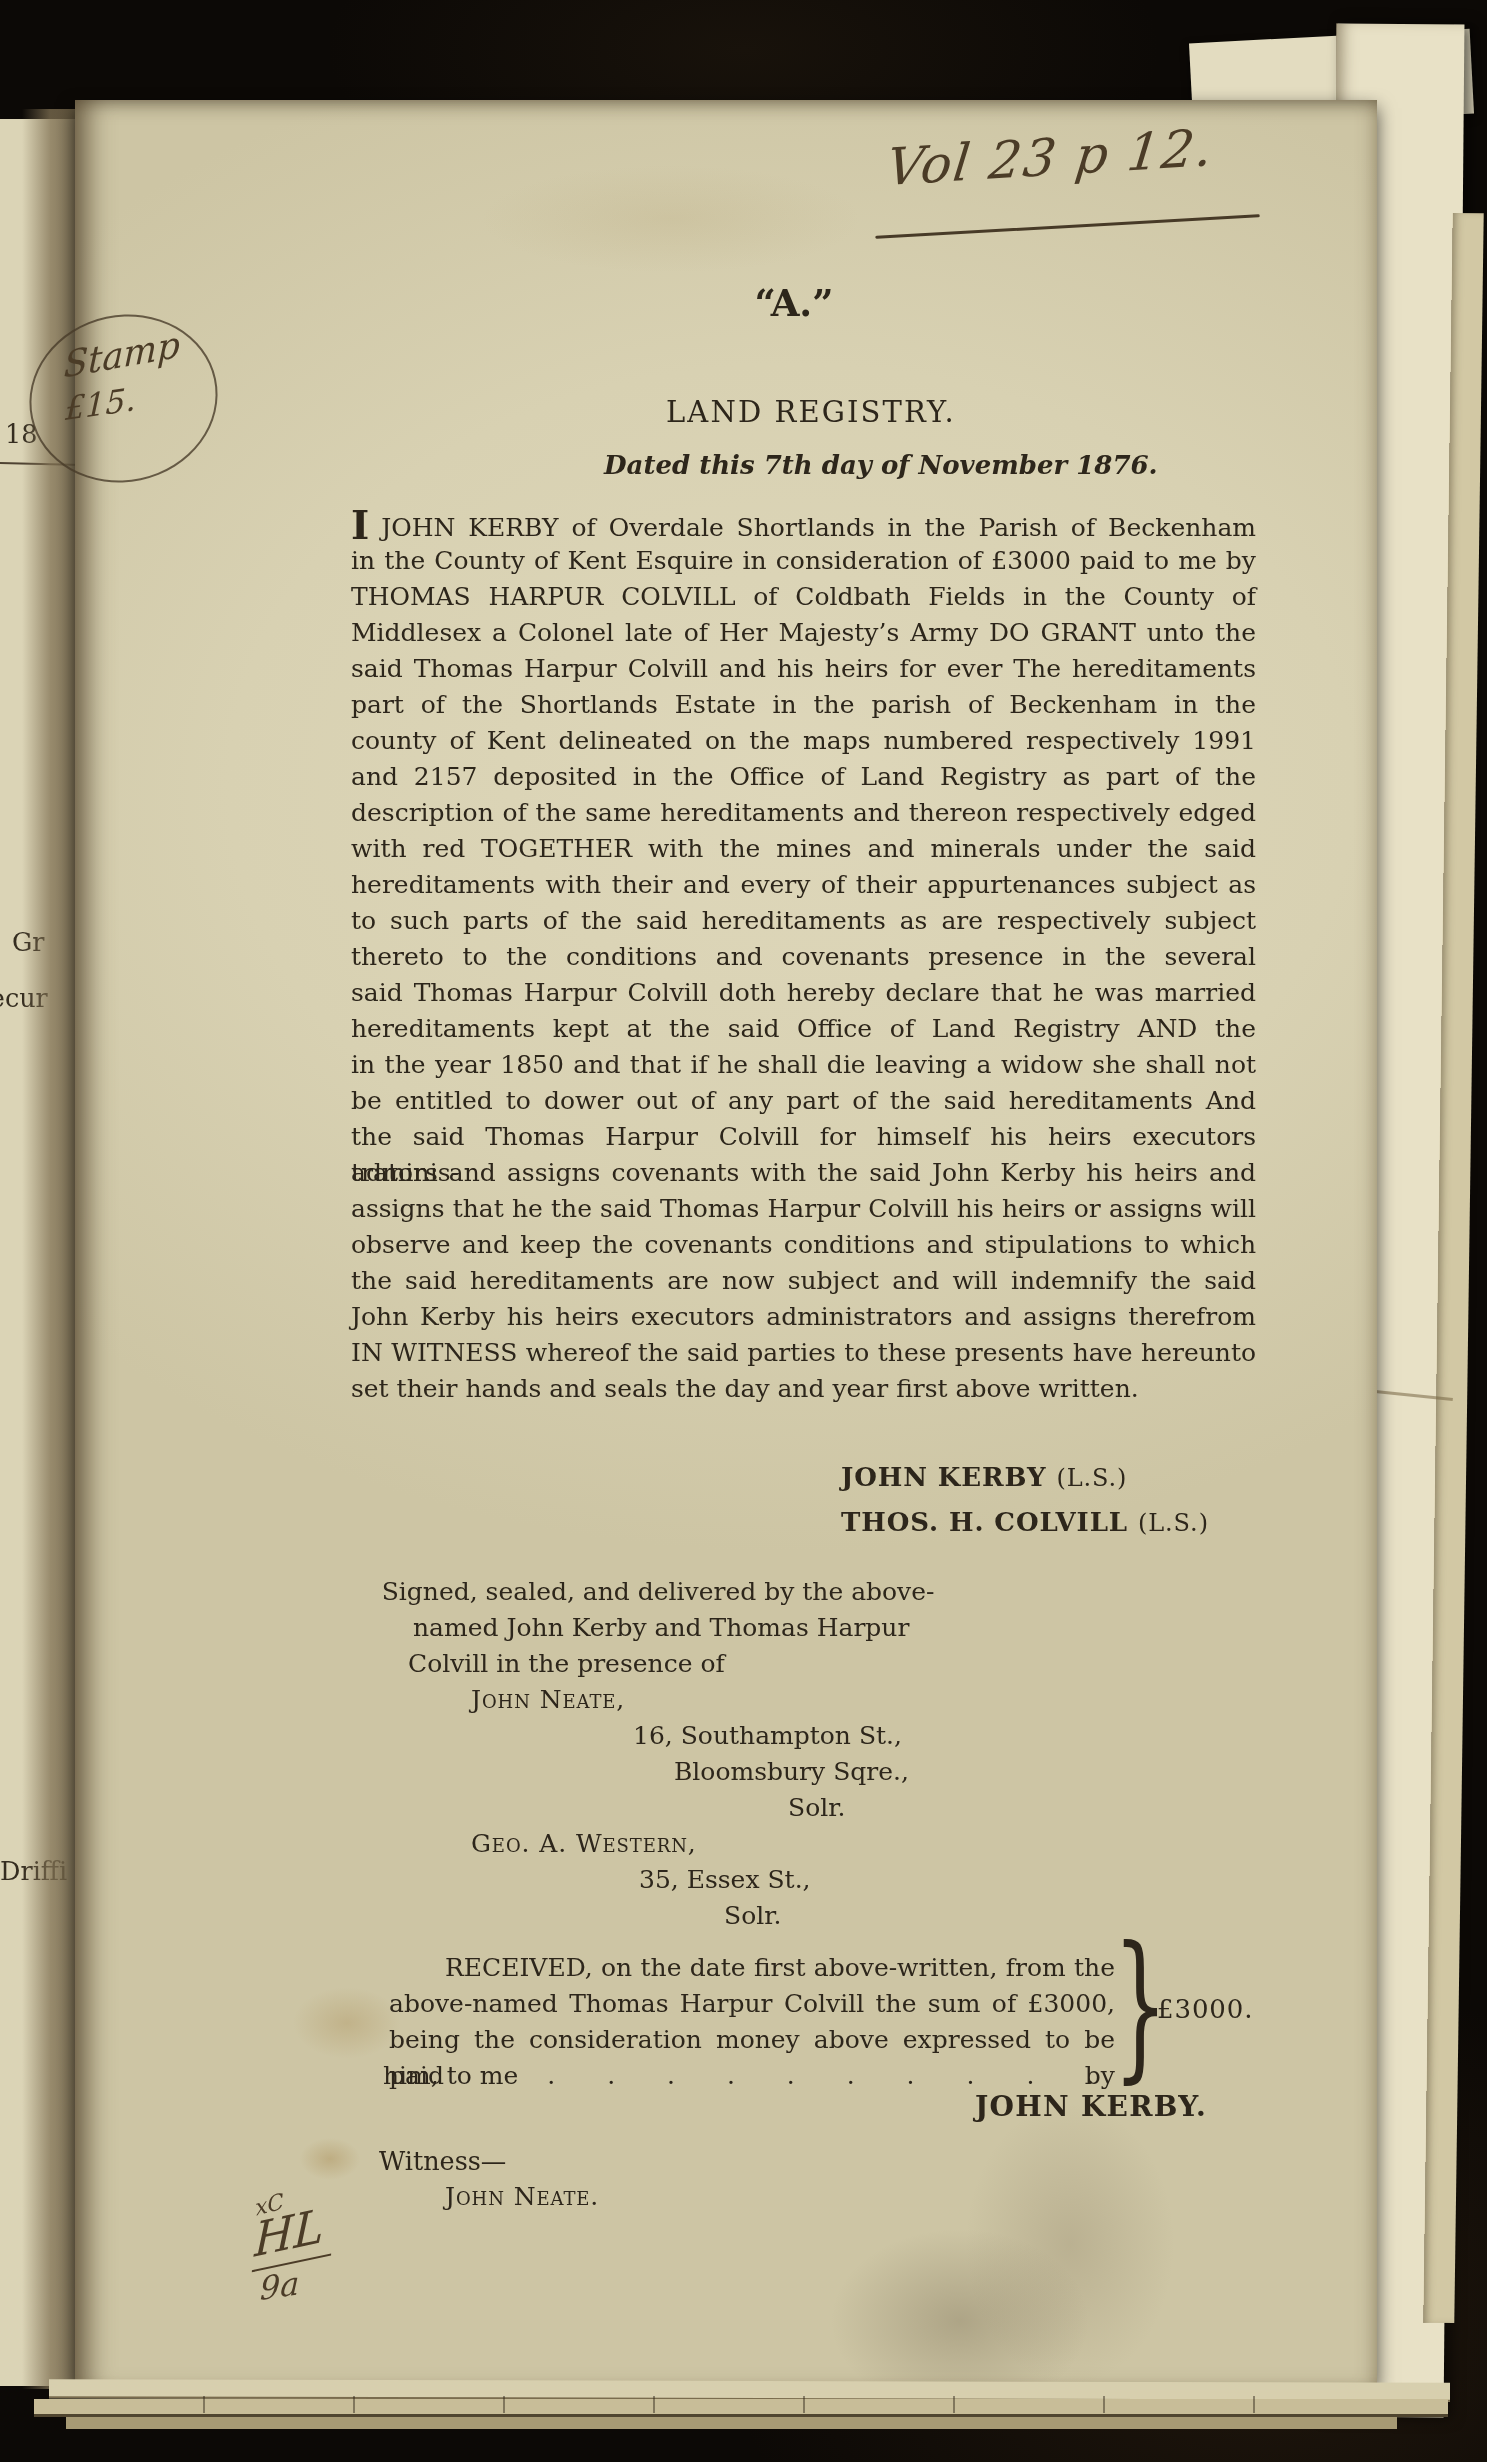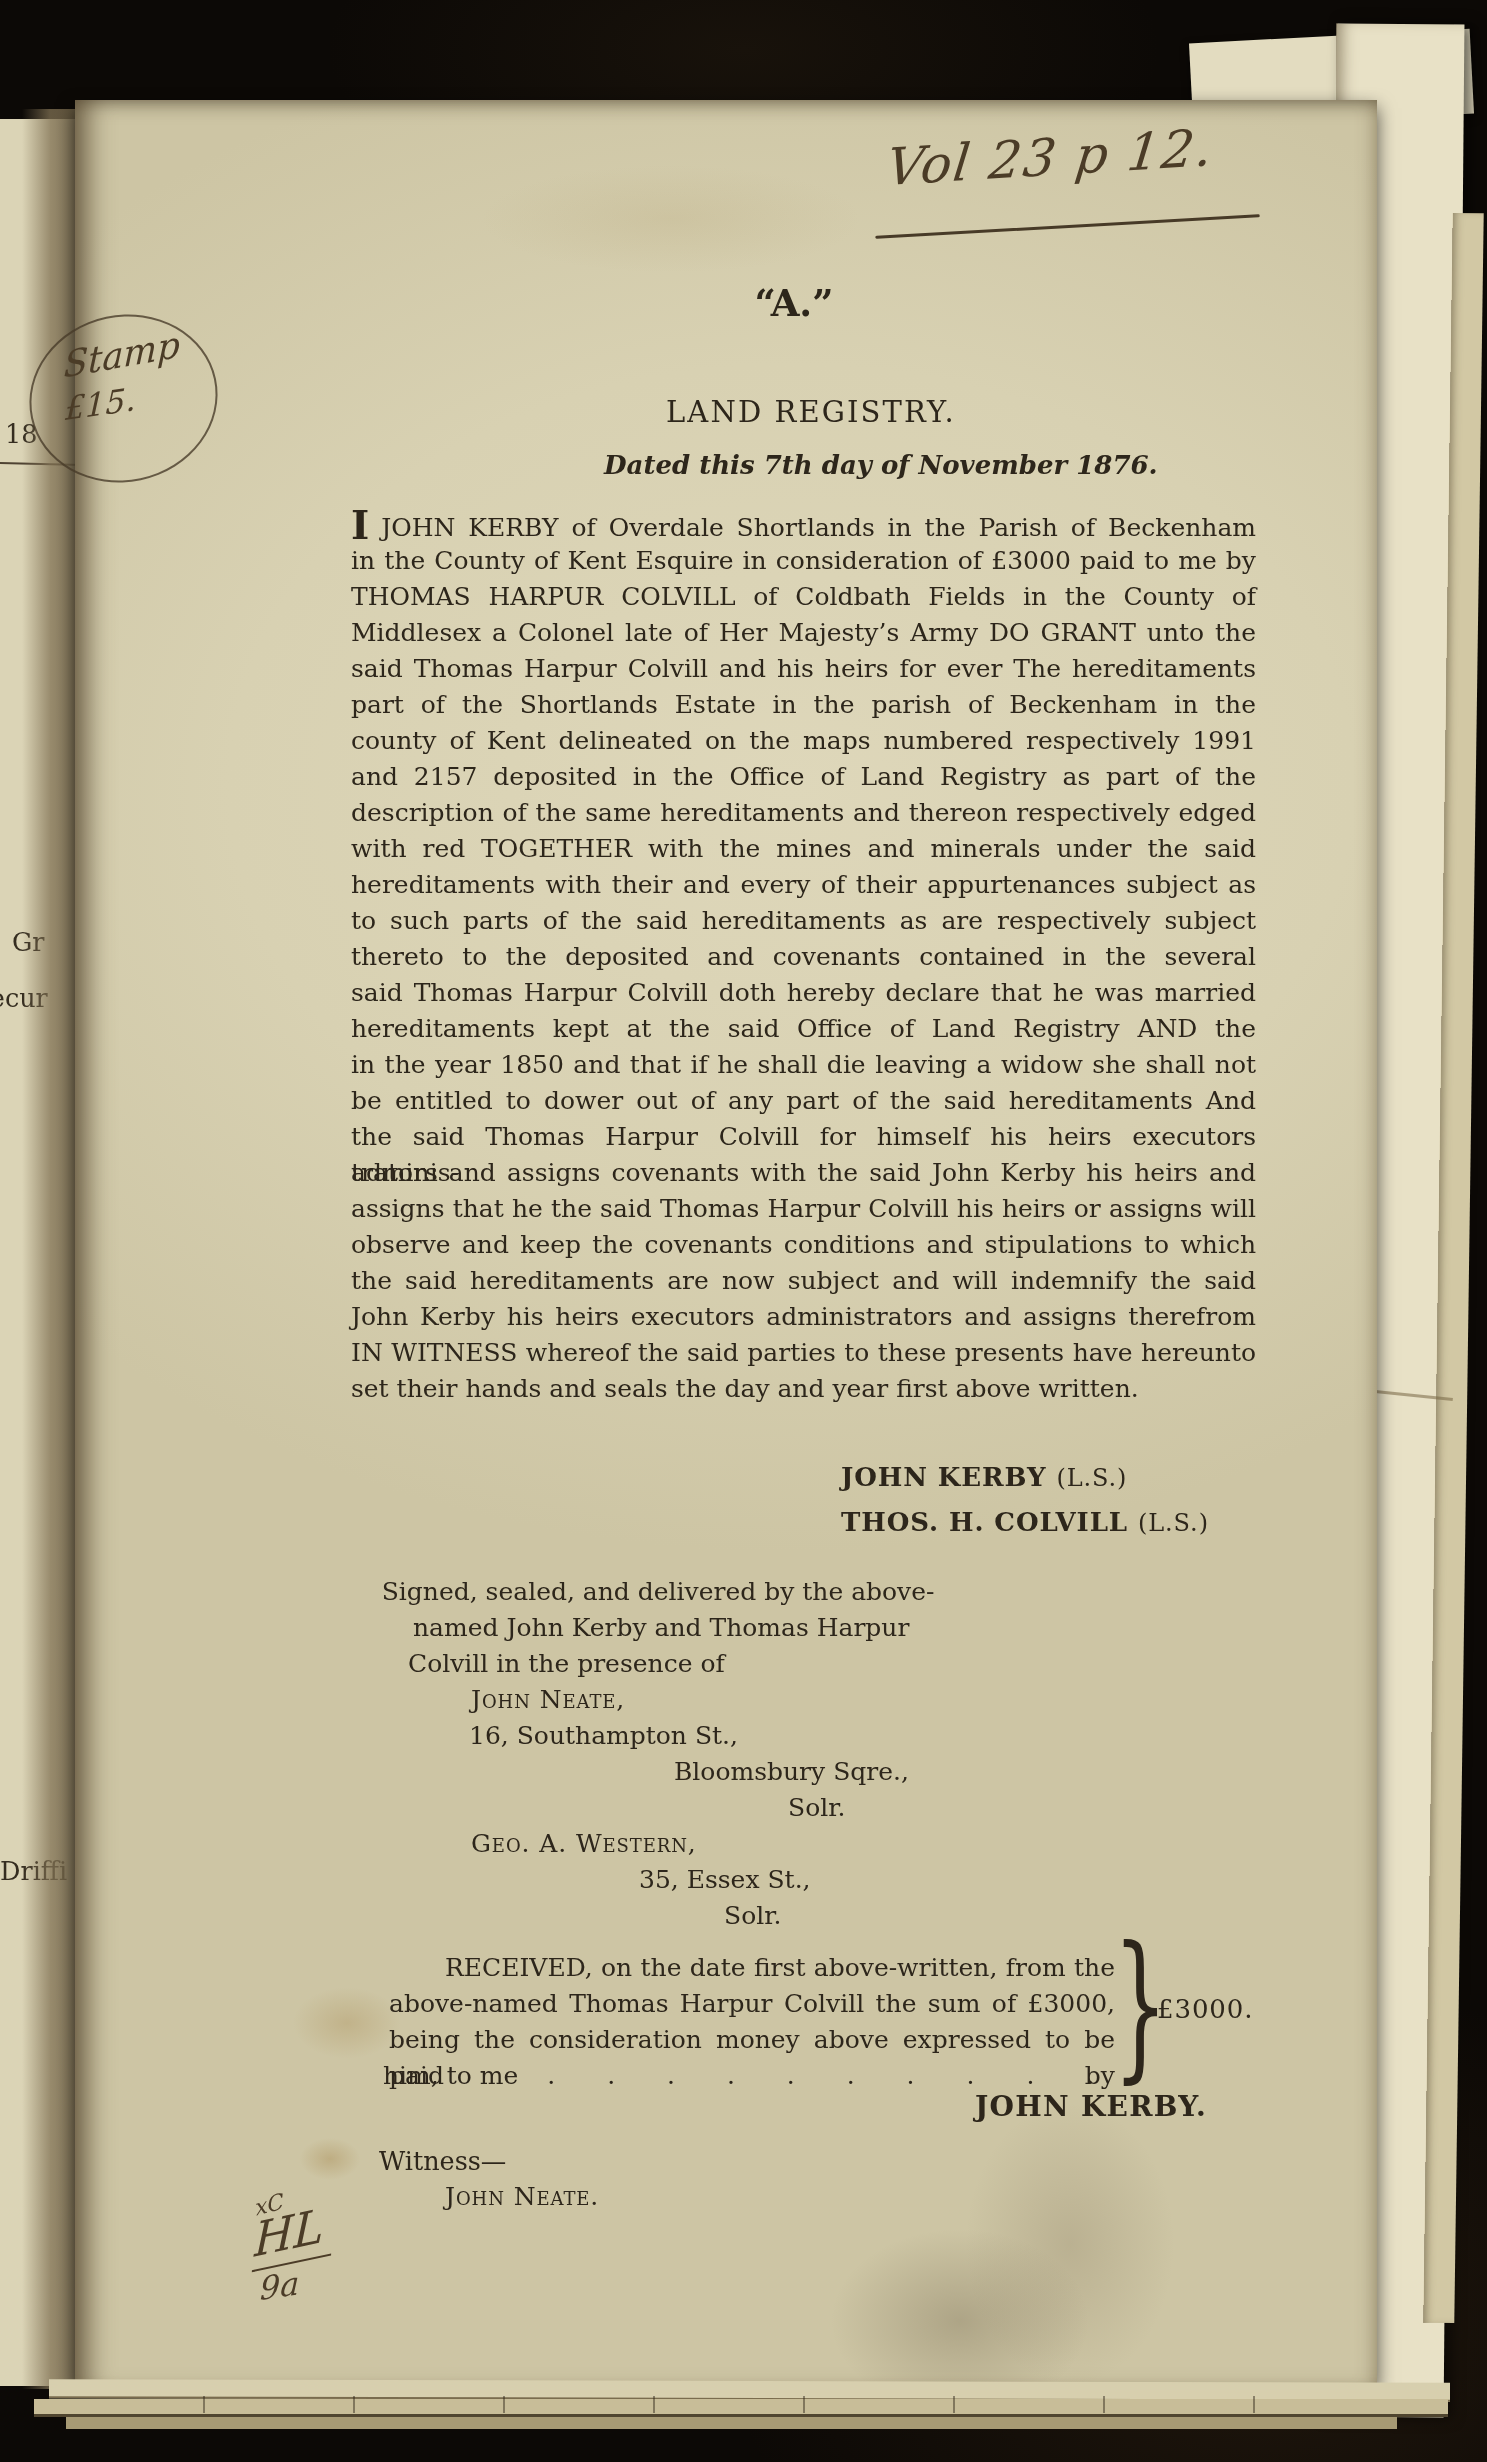--- a/index.html
+++ b/index.html
@@ -87,21 +87,21 @@
   .initial{font-size:39px;font-weight:700;line-height:36px;vertical-align:-3.4px;padding-right:12px;}
 
   .sig{left:841px;font-size:26px;font-weight:700;letter-spacing:0.9px;white-space:nowrap;}
   .sig .seal{font-size:24px;font-weight:400;}
   .sig1{top:1462px;} .sig2{top:1507px;}
 
   .attest{left:374px;top:1574px;width:528px;font-size:25px;line-height:36px;}
   .attest div{white-space:nowrap;}
   .sc{font-variant:small-caps;letter-spacing:0.9px;}
   .in0{margin-left:7.7px;} .in1{margin-left:39px;} .in2{margin-left:34px;}
-  .in3{margin-left:97px;} .in4{margin-left:95px;} .in5{margin-left:300px;}
+  .in3{margin-left:97px;} .in4{margin-left:95px;text-align:right;} .in5{margin-left:300px;}
   .in6{margin-left:414px;} .in7{margin-left:97px;} .in8{margin-left:265px;}
   .in9{margin-left:350px;}
 
   .receipt{left:383px;top:1950px;width:732px;font-size:25px;line-height:36px;}
   .rl{text-align:justify;text-align-last:justify;height:36px;margin-left:6px;}
   .rl.first{text-indent:56px;}
   .dots-line{display:flex;height:36px;}
   .dots{word-spacing:44px;padding-left:29px;}
   .brace{left:1113px;top:1925px;font-size:82px;line-height:82px;
     transform:scale(1.05,1.95);transform-origin:top left;}
@@ -148,21 +148,21 @@
     <div class="bl">THOMAS HARPUR COLVILL of Coldbath Fields in the County of</div>
     <div class="bl">Middlesex a Colonel late of Her Majesty’s Army DO GRANT unto the</div>
     <div class="bl">said Thomas Harpur Colvill and his heirs for ever  The hereditaments</div>
     <div class="bl">part of the Shortlands Estate in the parish of Beckenham in the</div>
     <div class="bl">county of Kent delineated on the maps numbered respectively 1991</div>
     <div class="bl">and 2157 deposited in the Office of Land Registry as part of the</div>
     <div class="bl">description of the same hereditaments and thereon respectively edged</div>
     <div class="bl">with red  TOGETHER with the mines and minerals under the said</div>
     <div class="bl">hereditaments with their and every of their appurtenances subject as</div>
     <div class="bl">to such parts of the said hereditaments as are respectively subject</div>
-    <div class="bl">thereto to the deposited and covenants contained in the several</div>
+    <div class="bl">thereto to the conditions and covenants presence in the several</div>
     <div class="bl">said Thomas Harpur Colvill doth hereby declare that he was married</div>
     <div class="bl">hereditaments kept at the said Office of Land Registry  AND the</div>
     <div class="bl">in the year 1850 and that if he shall die leaving a widow she shall not</div>
     <div class="bl">be entitled to dower out of any part of the said hereditaments  And</div>
     <div class="bl">the said Thomas Harpur Colvill for himself his heirs executors adminis-</div>
     <div class="bl">trators and assigns covenants with the said John Kerby his heirs and</div>
     <div class="bl">assigns that he the said Thomas Harpur Colvill his heirs or assigns will</div>
     <div class="bl">observe and keep the covenants conditions and stipulations to which</div>
     <div class="bl">the said hereditaments are now subject and will indemnify the said</div>
     <div class="bl">John Kerby his heirs executors administrators and assigns therefrom</div>

